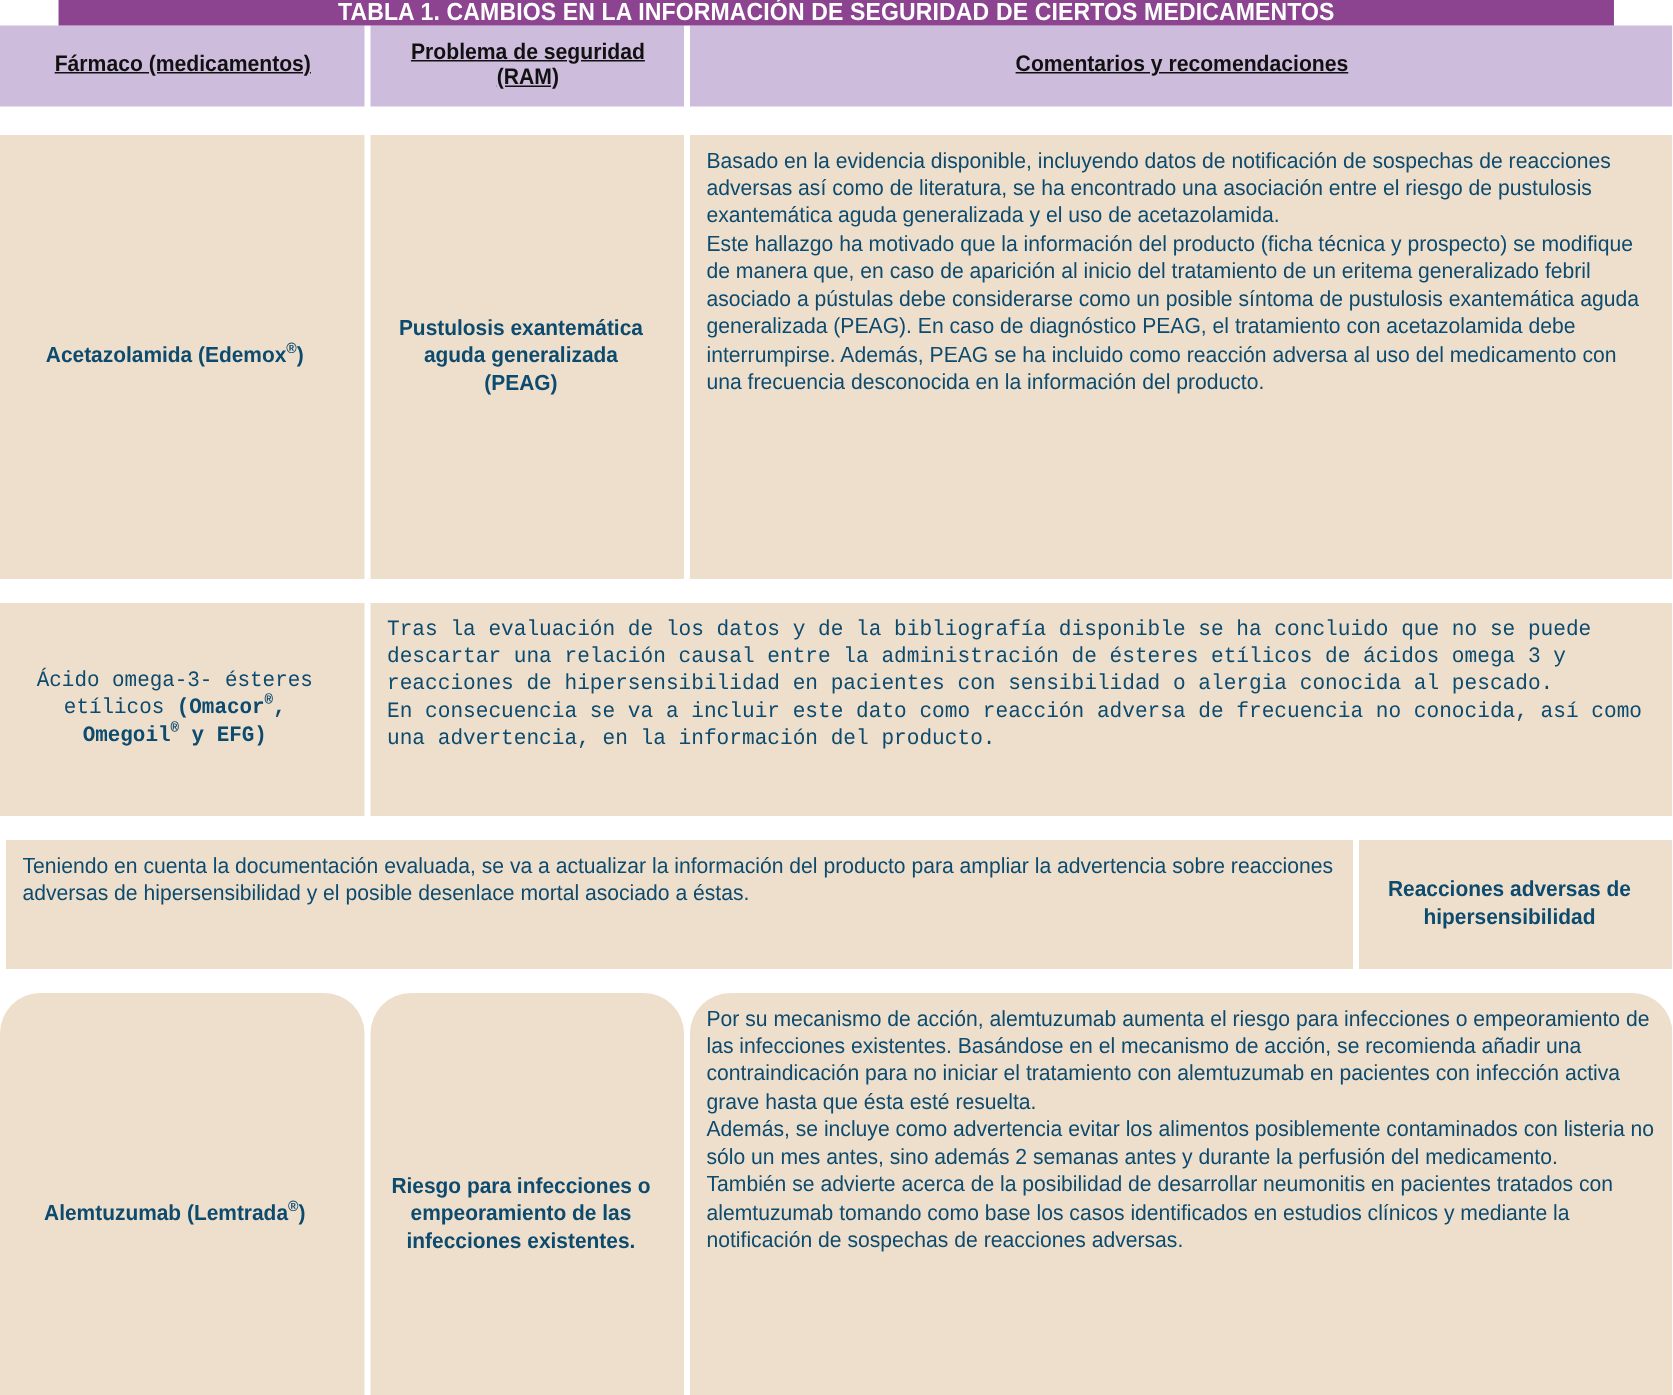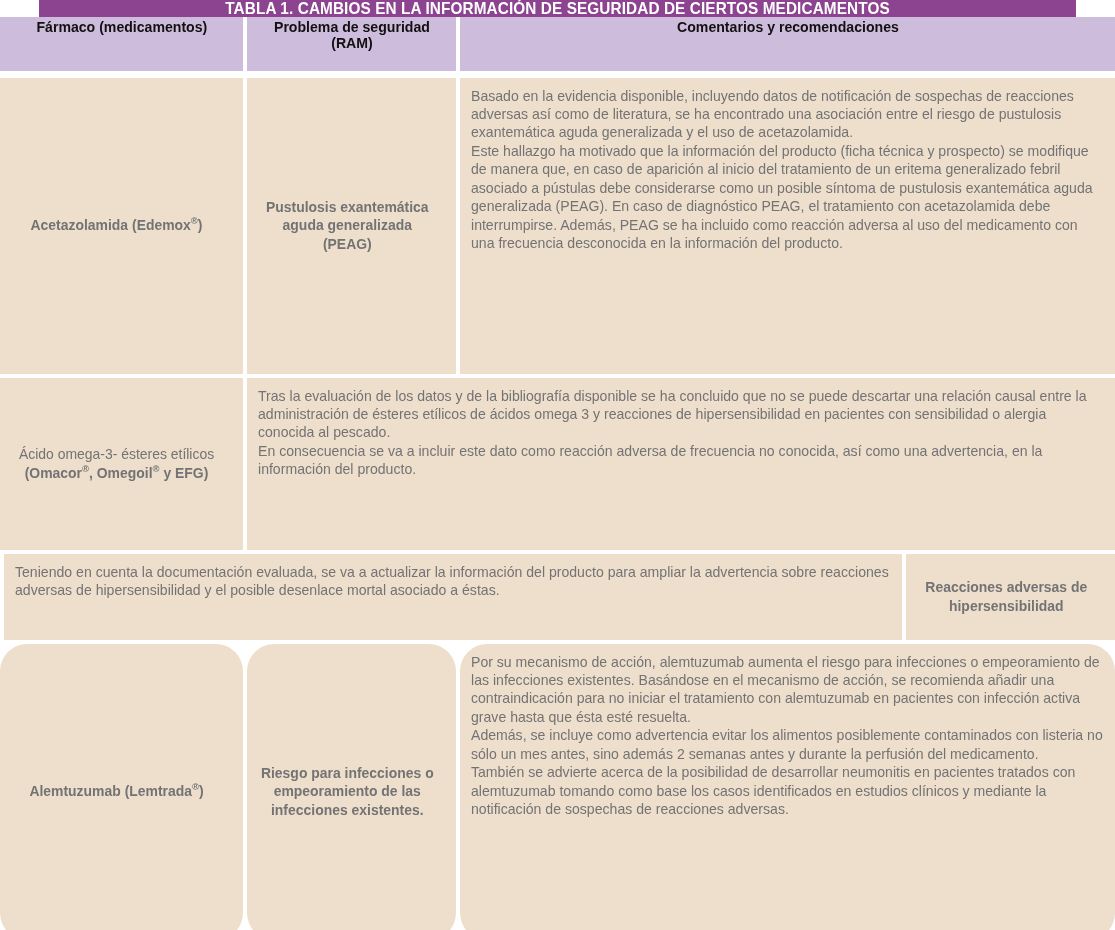--- a/index.html
+++ b/index.html
@@ -65,37 +65,40 @@
   }
   .col-1 { width: 243px; flex: 0 0 243px; }
   .col-2 { width: 209px; flex: 0 0 209px; margin-left: 4px; }
   .col-3 { flex: 1 1 auto; margin-left: 4px; }
 
   
   .row-head .cell {
     background: #cebcdc;
     height: 54px;
     display: flex;
+    align-items: center;
     justify-content: center;
     text-align: center;
     font-weight: bold;
     font-size: 15px;
     line-height: 1.12;
     color: #111111;
     padding: 2px 6px;
+    text-decoration: underline;
   }
   .row-head { margin-bottom: 3px; }
   .row-head .hdr-txt { transform: scaleX(0.94); display: inline-block; }
 
   
   .row-body .cell {
     padding: 9px 11px 9px 11px;
     font-size: 14.6px;
     line-height: 1.265;
-    color: #737373;
+    color: #0c4a6e;
+    margin-top: 12px;
   }
   .row-body .col-1,
   .row-body .col-2 {
     display: flex;
     align-items: center;
     text-align: center;
   }
   .row-body .col-1 .inner,
   .row-body .col-2 .inner {
     width: 100%;
@@ -103,21 +106,21 @@
     transform-origin: left center;
   }
   .row-body .col-2 .inner { font-weight: bold; }
   .row-body .col-3 .inner {
     transform: scaleX(0.965);
     transform-origin: left top;
     width: 103.6%;
   }
 
   .r1 .cell { height: 296px; }
-  .r2 .cell { height: 172px; }
+  .r2 .cell { height: 142px; font-family: Liberation Mono, monospace; }
   .r3 .cell { height: 86px; }
   .r4 .cell { height: 296px; border-radius: 27px; }
 
   .r3 .col-3, .r2 .col-3, .r1 .col-3, .r4 .col-3 {
     display: block;
   }
 
   .para { margin: 0; }
   .para + .para { margin-top: 0; }
 

